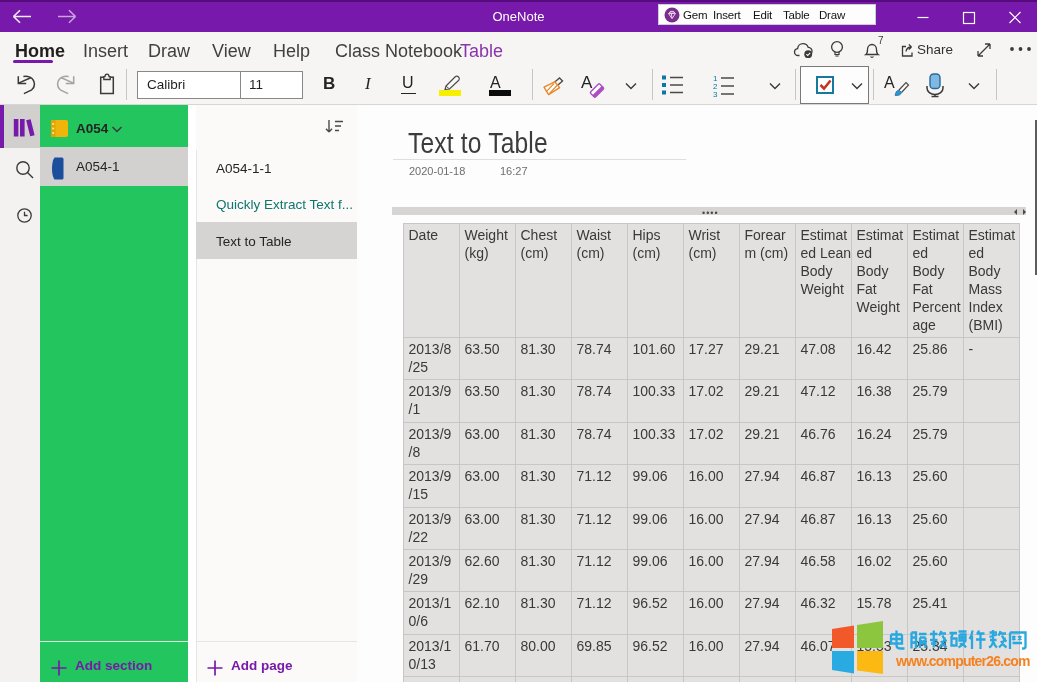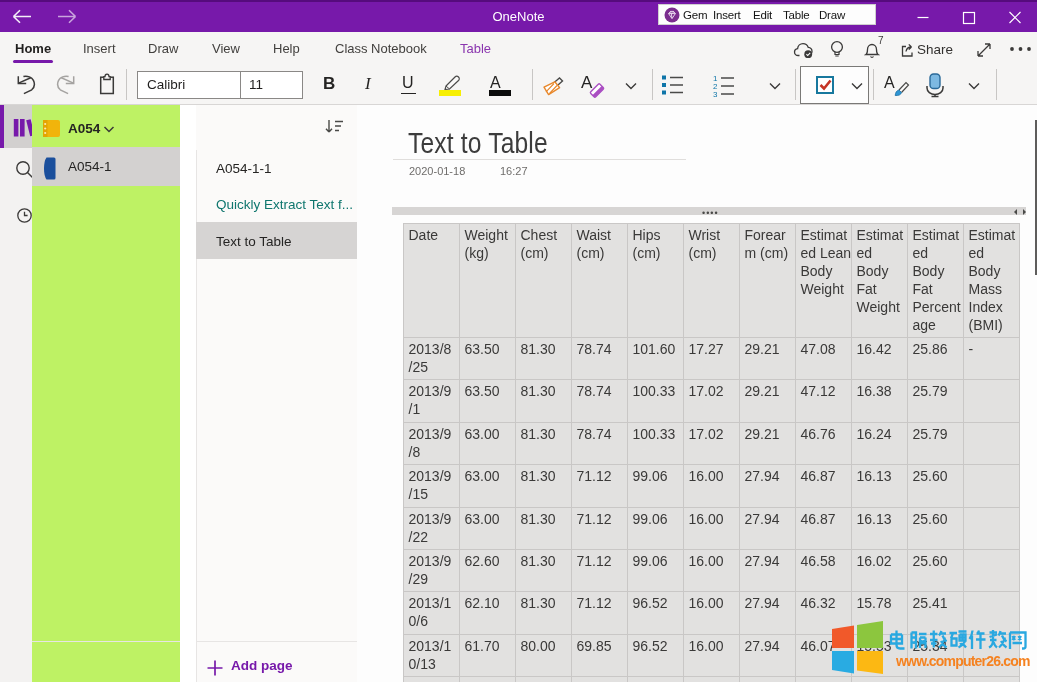--- a/index.html
+++ b/index.html
@@ -10,26 +10,26 @@
 
   
   #titlebar { position:absolute; left:0; top:0; width:1037px; height:32px; background:#7719aa; }
   #titlebar .topstrip { position:absolute; left:0; top:0; width:1037px; height:2px; background:#560b7d; }
   #onenote-label { position:absolute; left:0; top:9px; width:1037px; text-align:center; color:#fff; font-size:13px; }
   #gemmenu { position:absolute; left:658px; top:4px; width:218px; height:21px; background:#fdfdfd; border:1px solid #cfcfcf; }
   #gemmenu span { position:absolute; top:3.5px; font-size:11.5px; letter-spacing:-0.2px; color:#141414;text-align:right; }
 
   
   #ribbon { position:absolute; left:0; top:32px; width:1037px; height:73px; background:#f6f5f4; border-bottom:1px solid #d8d6d5; }
-  .tab { position:absolute; top:9px; font-size:13px; color:#42403e; }
+  .tab { position:absolute; top:9px; font-size:18px; color:#42403e; }
   .sep { position:absolute; width:1px; background:#c8c6c4; top:37px; height:31px; }
 
   
   #rail { position:absolute; left:0; top:105px; width:48px; height:577px; background:#f3f2f1; border-right:1px solid #e4e2e1; }
-  #sections { position:absolute; left:32px; top:105px; width:148px; height:577px; background:#bef264; }
+  #sections { position:absolute; left:40px; top:105px; width:148px; height:577px; background:#22c55e; }
   #pages { position:absolute; left:196px; top:105px; width:161px; height:577px; background:#fbfaf9; }
   #canvas { position:absolute; left:357px; top:105px; width:680px; height:577px; background:#fdfdfd; }
 
   
   #nt { position:absolute; left:46px; top:118px; border-collapse:collapse; table-layout:fixed; width:617px; font-size:14px; color:#3a3938; }
   #nt td, #nt th { background:#e2e1e0; border:1px solid #c9c7c6; padding:3px 3px 2.6px 4.5px; line-height:17.9px; vertical-align:top; text-align:left; font-weight:normal; overflow:hidden; white-space:nowrap; }
 </style>
 </head>
 <body>
 <div id="app">
@@ -228,20 +228,26 @@
     <div class="abs" style="left:36px;top:16px;font-size:13.5px;font-weight:bold;color:#252423">A054</div>
     <svg class="abs" style="left:71px;top:20px" width="12" height="9" viewBox="0 0 12 9">
       <path d="M1.5 2 L6 6.5 L10.5 2" stroke="#3b3a39" stroke-width="1.5" fill="none"></path>
     </svg>
     <div class="abs" style="left:0;top:42px;width:148px;height:39px;background:#d3d1d0"></div>
     <svg class="abs" style="left:11px;top:52px" width="13" height="23" viewBox="0 0 13 23">
       <path d="M3.5 0.5 H11 Q12.5 0.5 12.5 2 V21 Q12.5 22.5 11 22.5 H3.5 Q1 19 1 11.5 Q1 4 3.5 0.5 Z" fill="#1b4f9c"></path>
     </svg>
     <div class="abs" style="left:36px;top:54px;font-size:13.5px;color:#252423">A054-1</div>
     <div class="abs" style="left:0;top:536px;width:148px;height:1px;background:#e7e5e4"></div>
+    <div class="abs" style="left:10px;top:549px;width:138px;height:28px">
+      <svg class="abs" style="left:0;top:5px" width="18" height="18" viewBox="0 0 18 18">
+        <path d="M9 1.5 V16.5 M1.5 9 H16.5" stroke="#7719aa" stroke-width="1.7"></path>
+      </svg>
+      <div class="abs" style="left:25px;top:4px;font-size:13.5px;font-weight:bold;color:#7719aa">Add section</div>
+    </div>
   </div>
   <div id="pages">
     <div class="abs" style="left:0;top:45px;width:1px;height:532px;background:#e7e5e4"></div>
     <svg class="abs" style="left:129px;top:14px" width="19" height="16" viewBox="0 0 19 16">
       <path d="M4 1 V13 M4 13 L1 9.8 M4 13 L7 9.8" stroke="#4a4a48" stroke-width="1.4" fill="none"></path>
       <path d="M10 2.5 H18 M10 7 H16 M10 11.5 H14" stroke="#4a4a48" stroke-width="1.4"></path>
     </svg>
     <div class="abs" style="left:20px;top:56px;font-size:13.5px;color:#252423">A054-1-1</div>
     <div class="abs" style="left:20px;top:92px;font-size:13.5px;color:#0f766e;width:138px;overflow:hidden;white-space:nowrap">Quickly Extract Text f...</div>
     <div class="abs" style="left:0;top:117px;width:161px;height:37px;background:#d6d4d3"></div>

